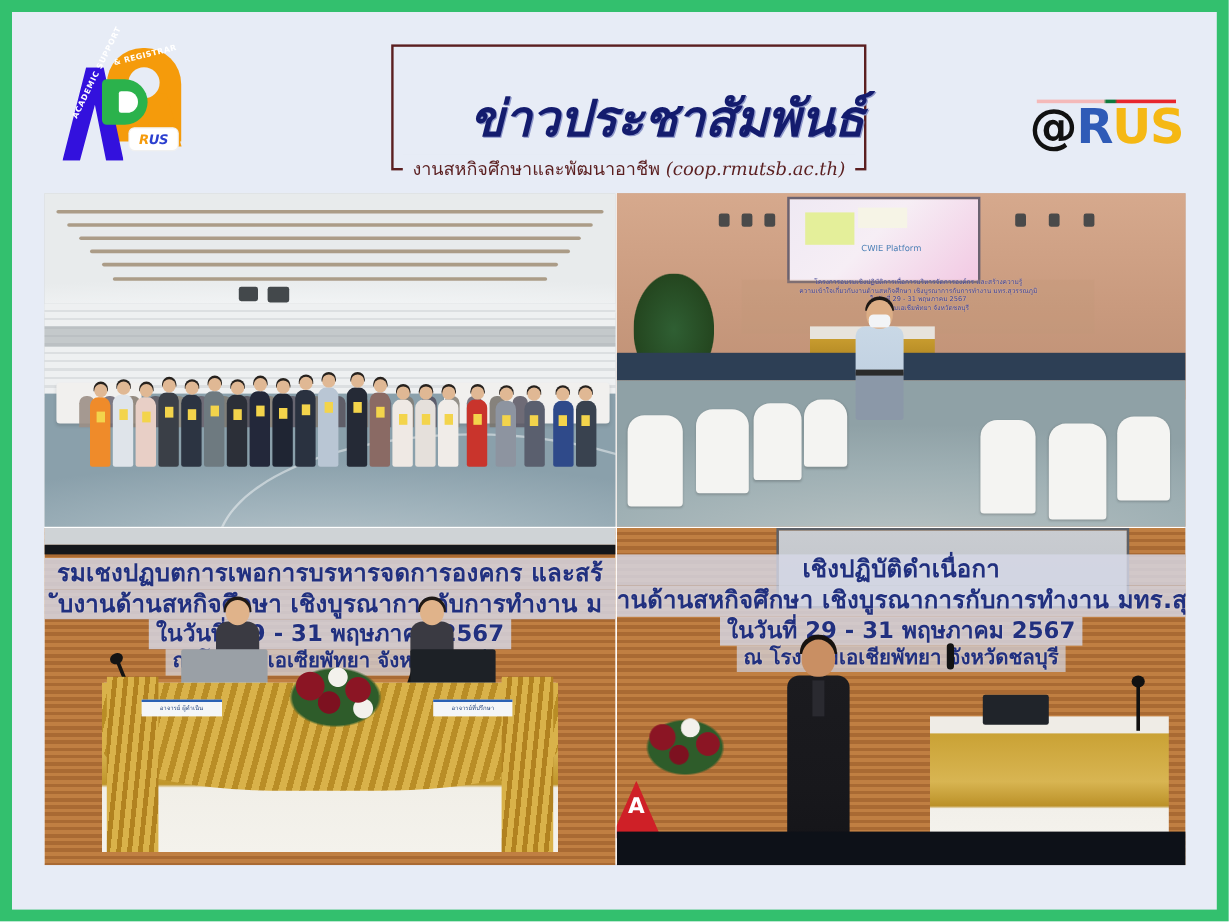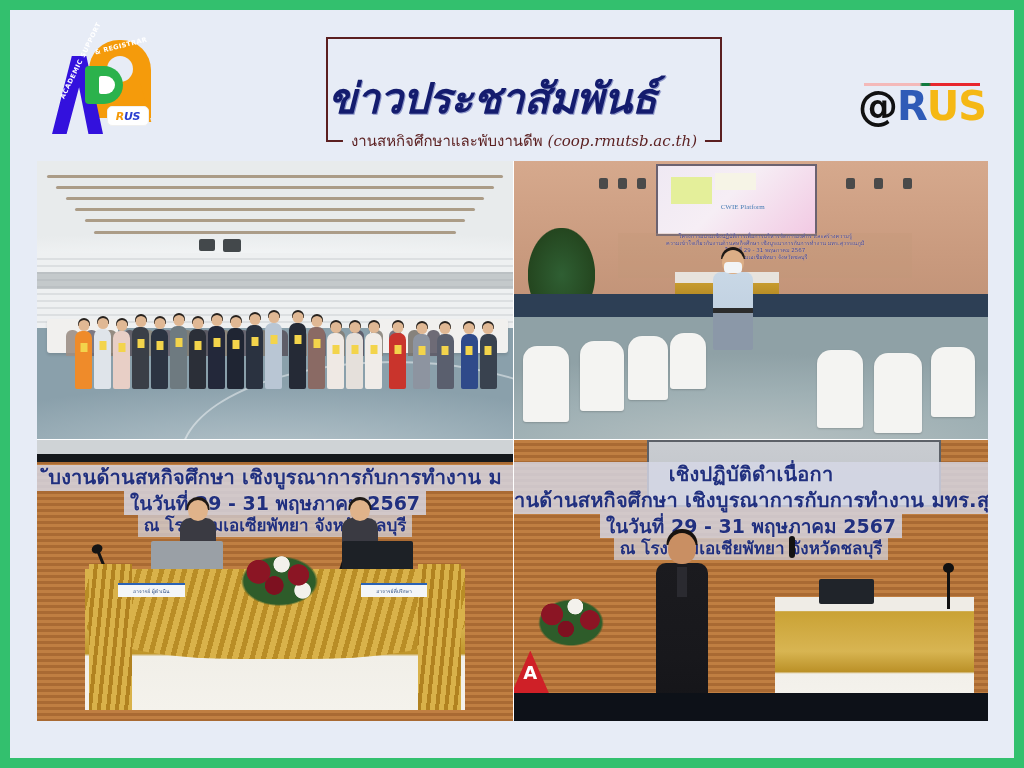--- a/index.html
+++ b/index.html
@@ -167,21 +167,21 @@
     padding: 0 8px;
     color: #5b1f20;
     font-size: 15px;
     letter-spacing: .5px;
     white-space: nowrap;
   }
   .main-title {
     position: absolute;
     left: 0; right: 0;
     top: 26px;
-    text-align: left;
+    text-align: right;
     color: #141c6e;
     font-size: 42px;
     font-weight: bold;
     font-style: italic;
     letter-spacing: -0.5px;
     text-shadow: 1px 1px 0 #8e97c9;
     white-space: nowrap;
   }
   .subtitle {
     position: absolute;
@@ -301,21 +301,21 @@
   }
   .p2 .screen {
     position: absolute; left: 30%; top: 1%; width: 34%; height: 26%;
     background: linear-gradient(135deg, #efe9f3 0%, #f6eef5 45%, #f2c9e3 100%);
     border: 2px solid #6b6270;
   }
   .p2 .screen .sl-a { position:absolute; left:8%; top:16%; width:26%; height:40%; background:#e4ef9a; }
   .p2 .screen .sl-b { position:absolute; left:36%; top:10%; width:26%; height:26%; background:#f6f4e6; }
   .p2 .screen .sl-t {
     position:absolute; left:12px; right:0; top:55%;
-    text-align:center; color:#4a7fb5; font-size:7px;font-family:Liberation Serif, serif;
+    text-align:center; color:#4a7fb5; font-size:7px;
   }
   .p2 .banner {
     position: absolute; left: 22%; top: 26%; width: 62%; height: 16%;
     background: rgba(190,150,120,.25);
   }
   .p2 .banner div {
     color: #3a3a8c; font-size: 5.5px; text-align: center; line-height: 7px;
     text-shadow: 0 0 1px rgba(255,255,255,.6);
   }
   .p2 .stage {
@@ -554,21 +554,21 @@
         <div class="adr-a-text">ACADEMIC SUPPORT</div>
         <div class="adr-d"></div>
         <div class="adr-d-hole"></div>
         <div class="adr-badge"><span class="o">R</span>US</div>
       </div>
     </div>
 
     <div class="title-frame">
       <div class="main-title">ข่าวประชาสัมพันธ์</div>
       <div class="subtitle">
-        <span>งานสหกิจศึกษาและพับงานดีพ </span><span class="url">(coop.rmutsb.ac.th)</span>
+        <span>งานสหกิจศึกษาและพัฒนาอาชีพ </span><span class="url">(coop.rmutsb.ac.th)</span>
       </div>
     </div>
 
     <div class="logo-right">
       <div class="cwie">
         <div class="cwie-bar"></div>
         <div class="cwie-row2"><span class="at">@</span><span class="r">R</span><span class="us">US</span></div>
       </div>
     </div>
   </div>
@@ -760,20 +760,21 @@
       <div class="chair" style="left:76%;bottom:2%;width:48px;height:80px;"></div>
       <div class="chair" style="left:88%;bottom:8%;width:44px;height:70px;"></div>
     </div>
 
     <div class="photo p3">
       <div class="woodwall"></div>
       <div class="topstrip"></div>
       <div class="blackbar"></div>
 
       <div class="banner-text" style="top:9%;">
+        <span class="l1">รมเชงปฏบตการเพอการบรหารจดการองคกร และสร้</span>
         <span class="l2">ับงานด้านสหกิจศึกษา เชิงบูรณาการกับการทำงาน ม</span>
         <span class="l3">ในวันที่ 29 - 31 พฤษภาคม 2567</span><br>
         <span class="l4">ณ โรงแรมเอเซียพัทยา จังหวัดชลบุรี</span>
       </div>
 
       <div class="mic" style="left:16%;transform:rotate(-22deg);"></div>
       <div class="mic" style="left:62%;transform:rotate(18deg);"></div>
 
       <div class="seated" style="left:30%;">
           <span class="hr"></span>

